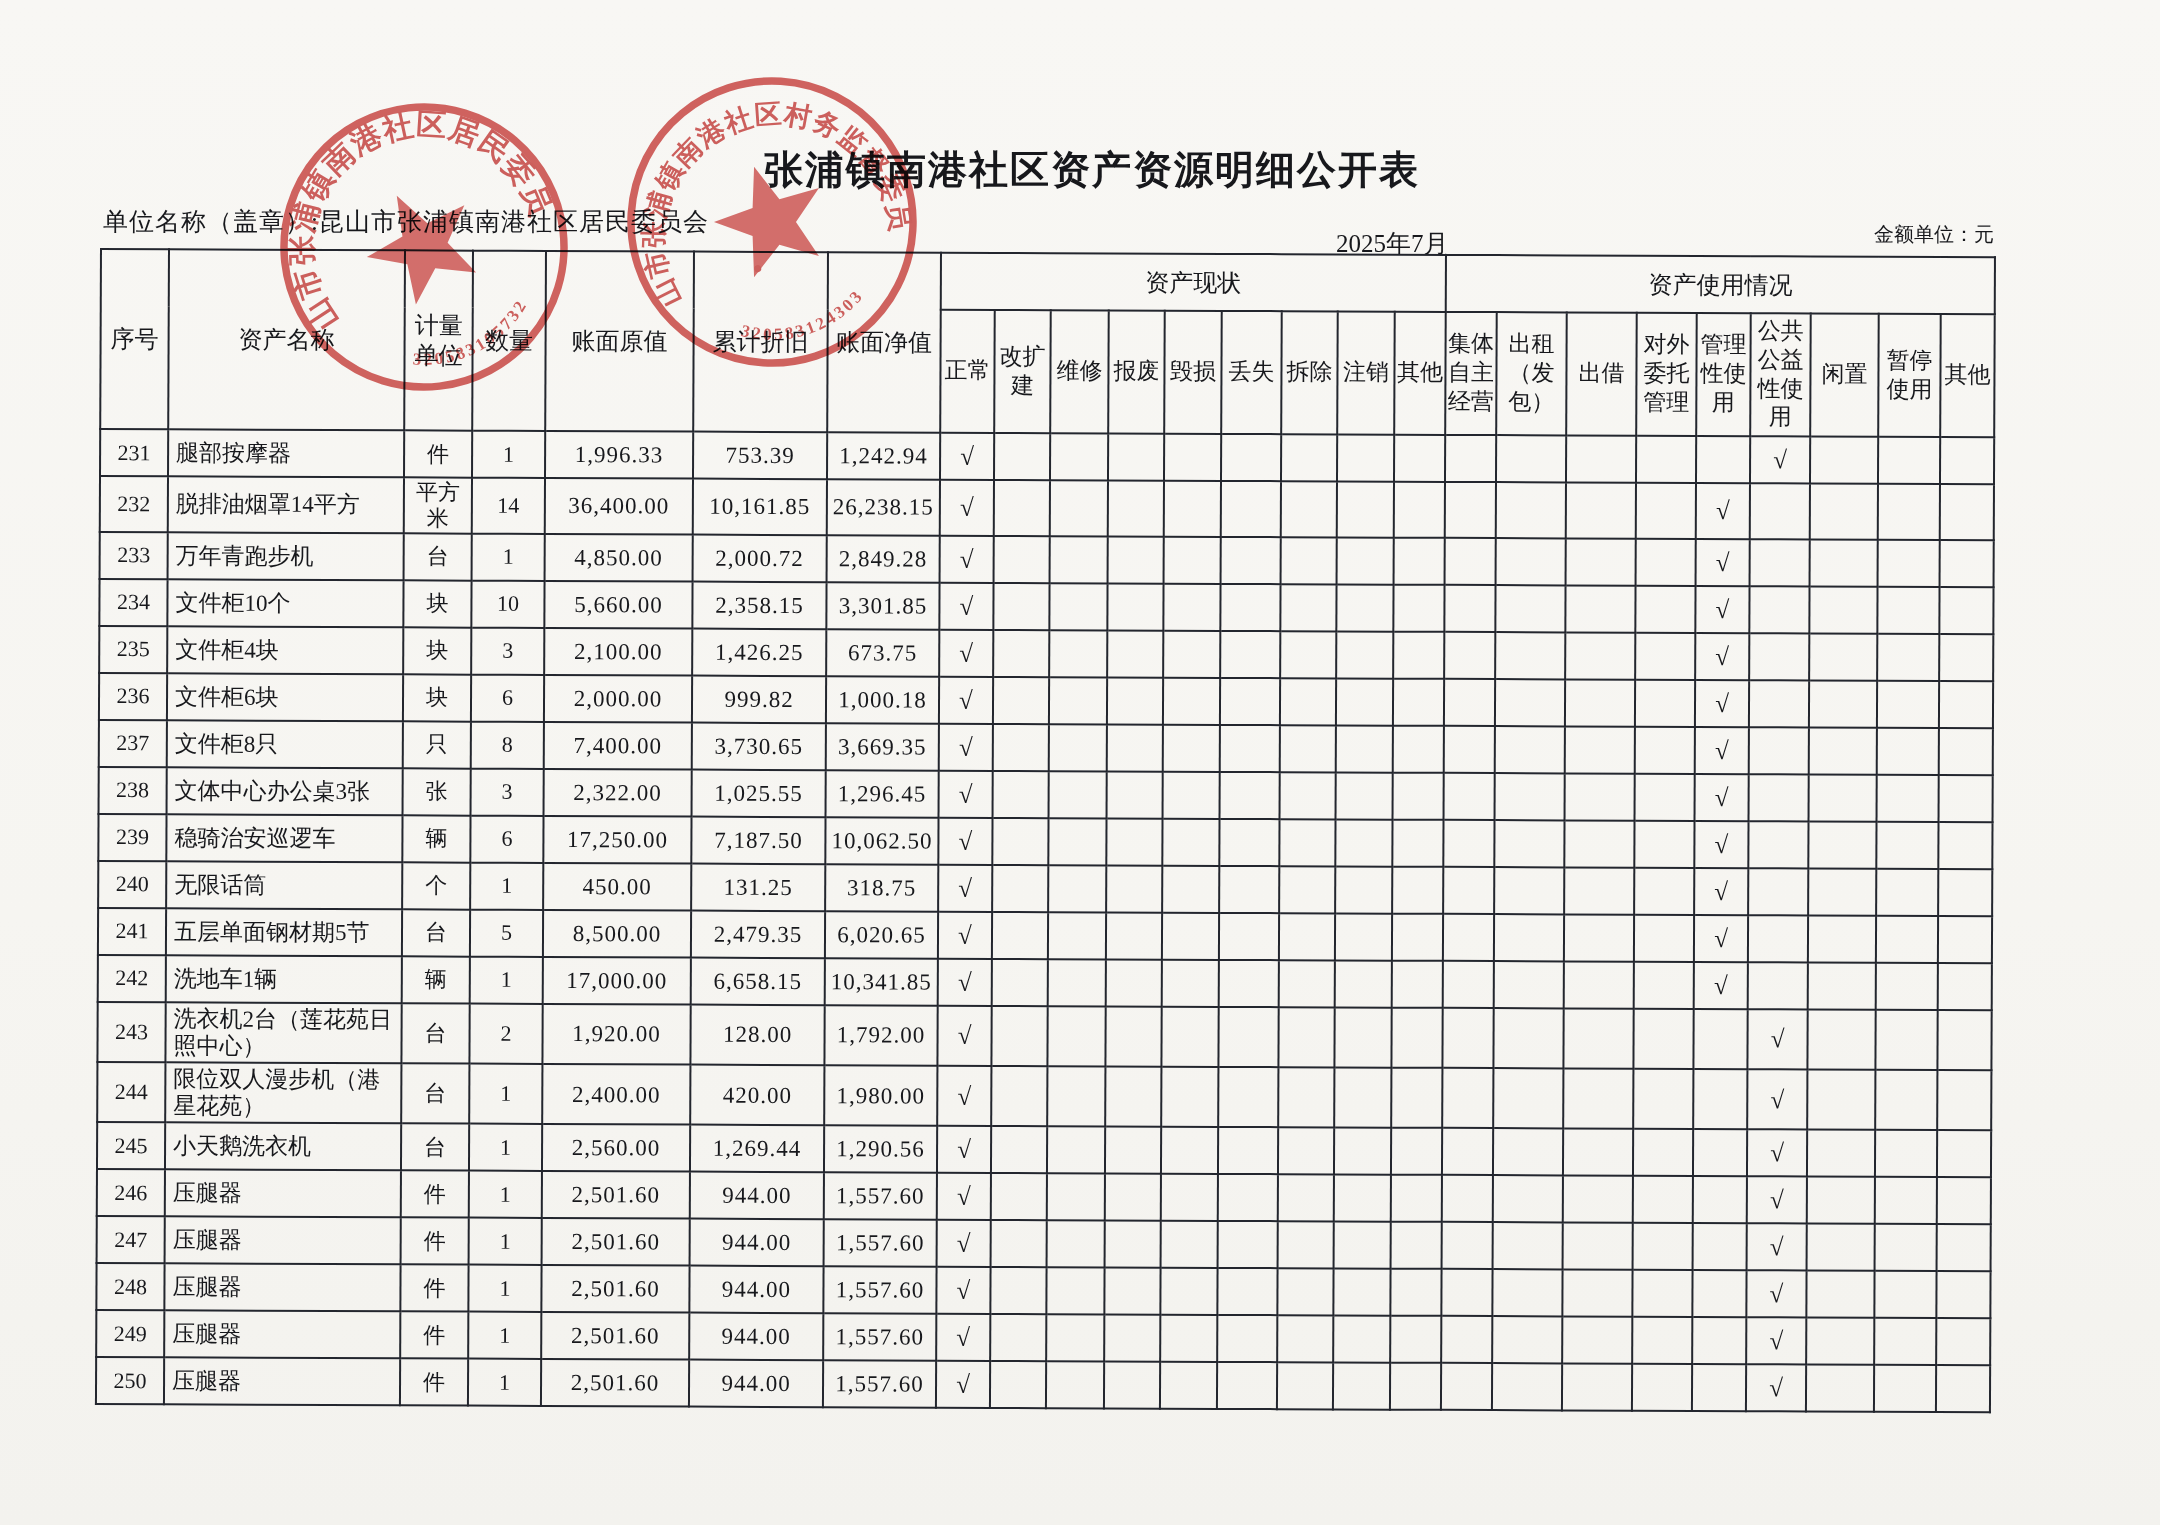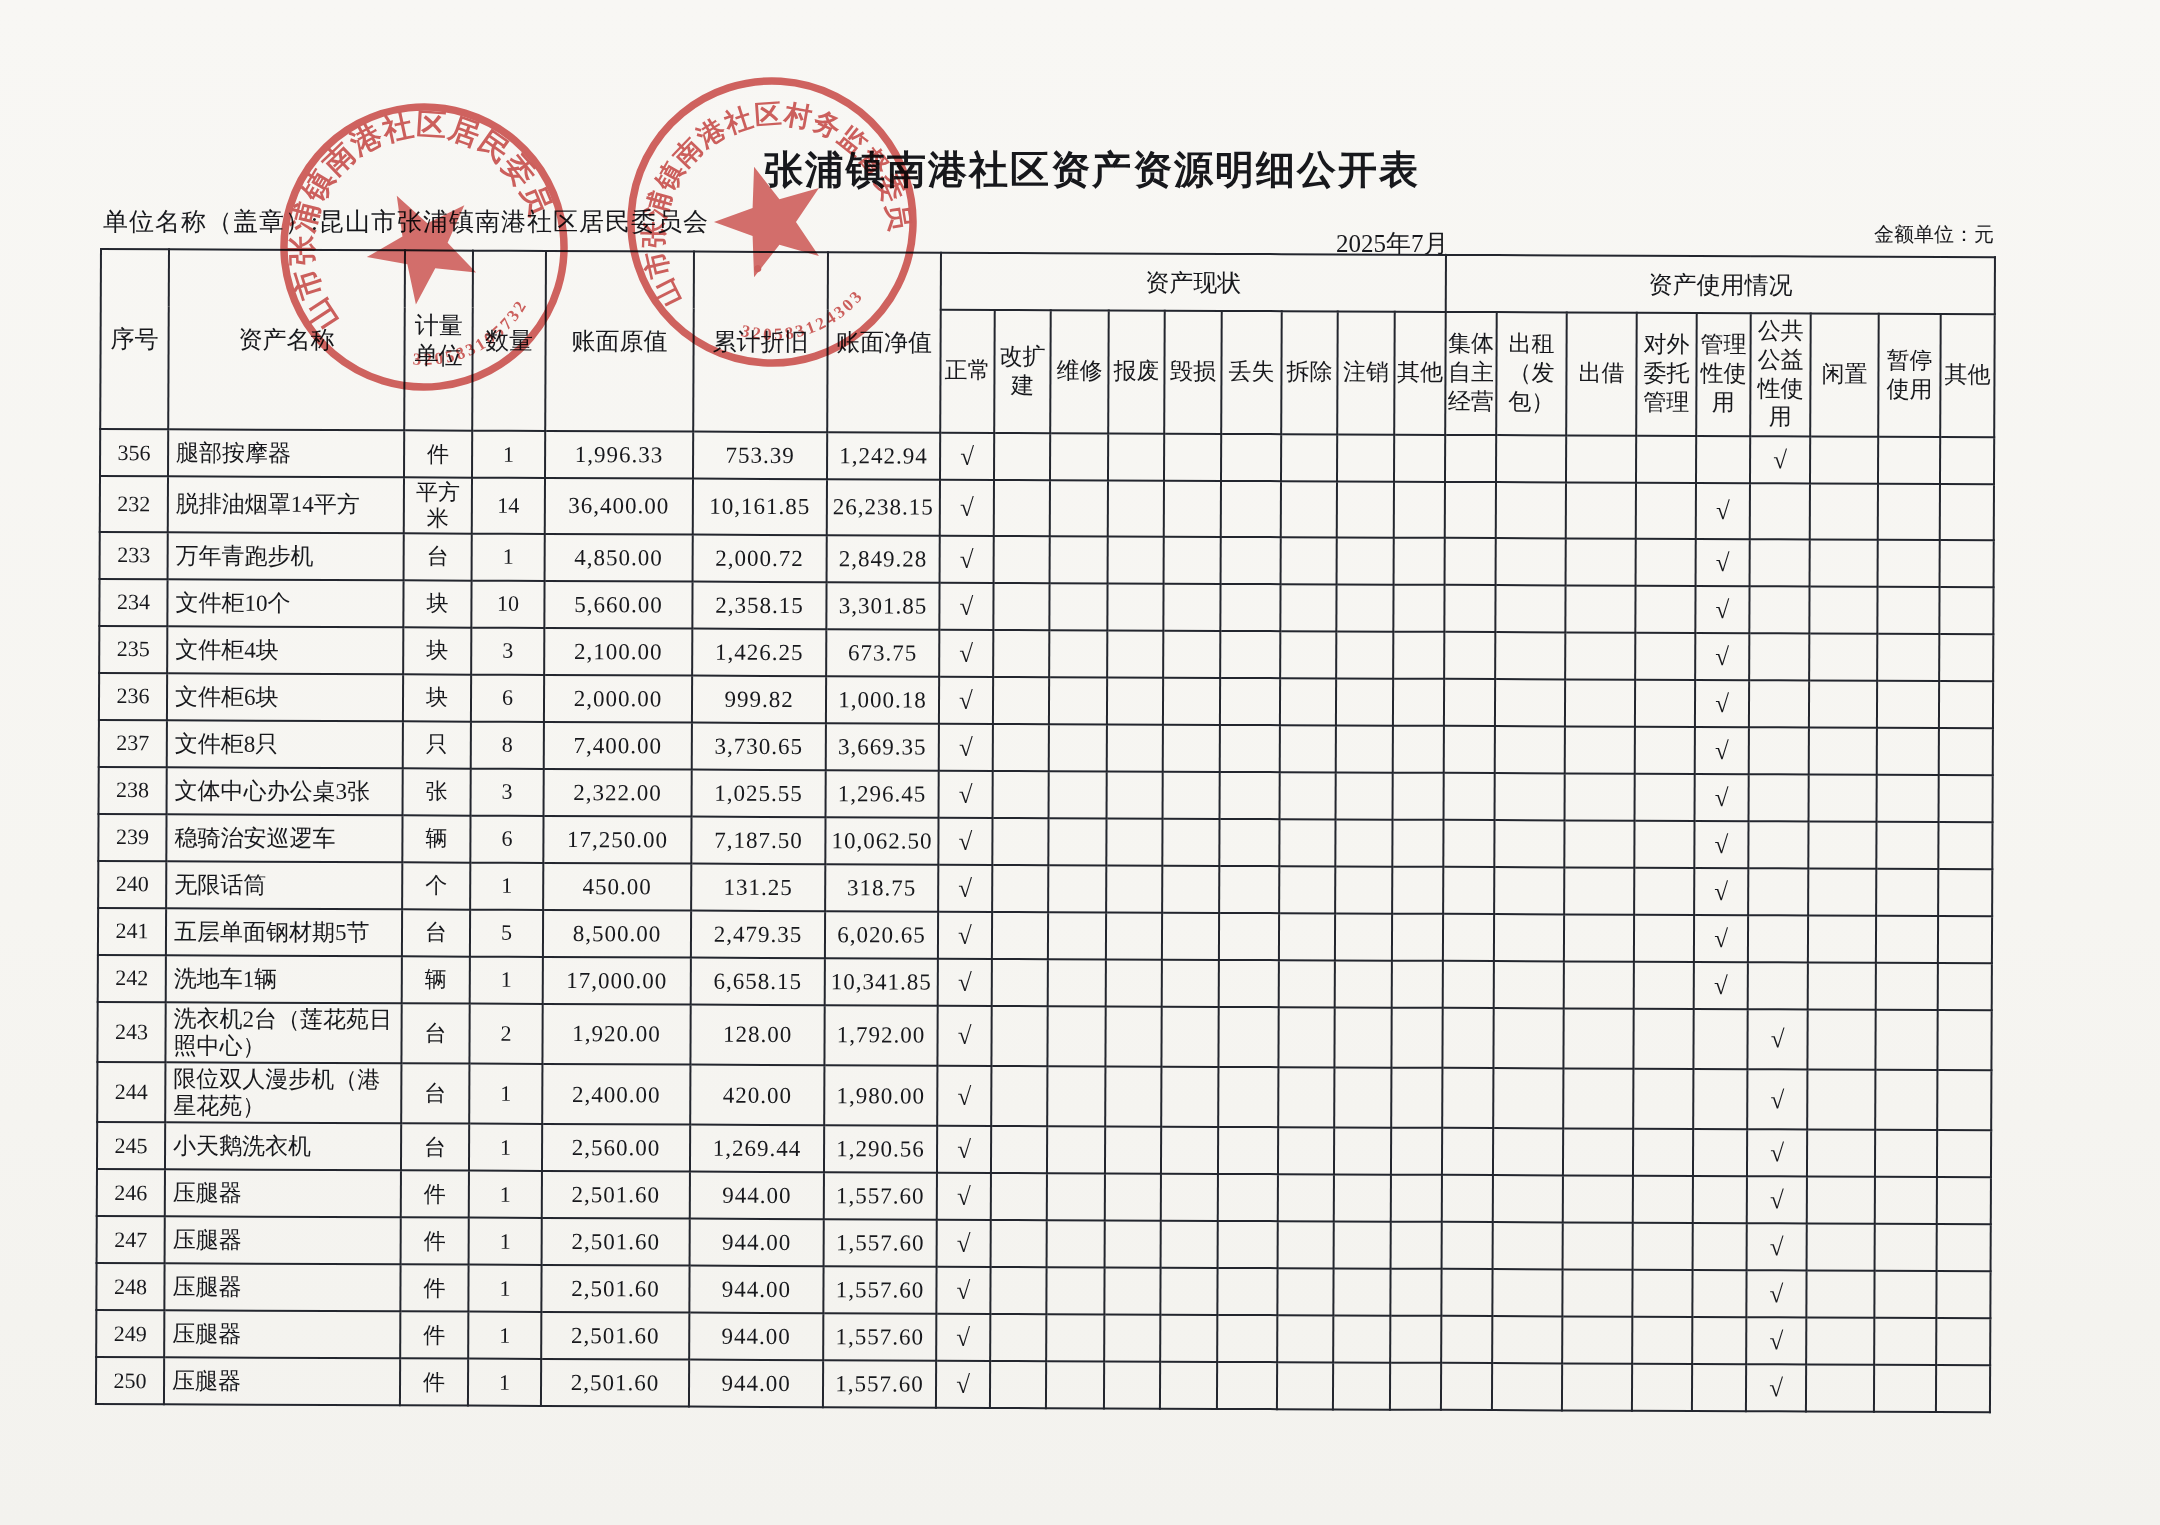--- a/index.html
+++ b/index.html
@@ -116,21 +116,21 @@
           <th>对外委托管理</th>
           <th>管理性使用</th>
           <th>公共公益性使用</th>
           <th>闲置</th>
           <th>暂停使用</th>
           <th>其他</th>
         </tr>
       </thead>
       <tbody>
           <tr>
-            <td class="c-no">356</td>
+            <td class="c-no">231</td>
             <td class="c-name">腿部按摩器</td>
             <td class="c-unit">件</td>
             <td class="c-qty">1</td>
             <td class="c-orig">1,996.33</td>
             <td class="c-dep">753.39</td>
             <td class="c-net">1,242.94</td>
             <td class="c-check">√</td>
             <td class="c-check"></td>
             <td class="c-check"></td>
             <td class="c-check"></td>

